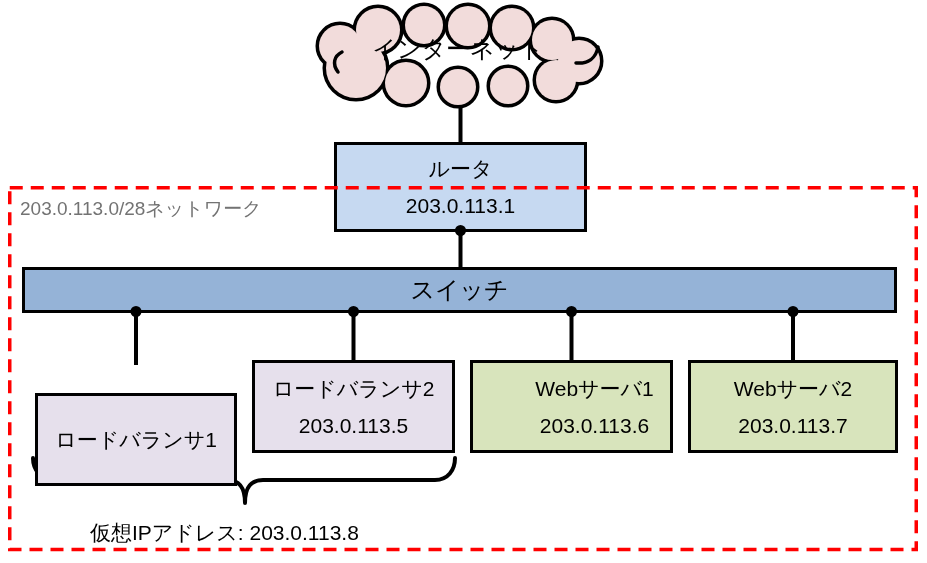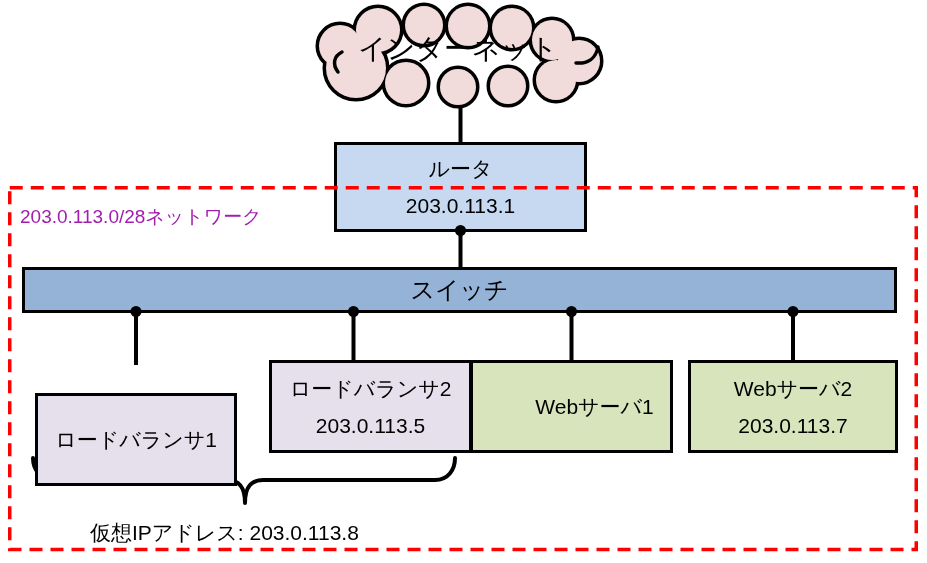--- a/index.html
+++ b/index.html
@@ -10,26 +10,26 @@
   svg.layer{position:absolute;left:0;top:0;width:927px;height:563px;pointer-events:none;}
   .box{
     position:absolute;box-sizing:border-box;border:3px solid #000;
     display:flex;flex-direction:column;align-items:center;justify-content:center;
     text-align:center;
   }
   .box .line{line-height:37px;font-size:21px;white-space:nowrap;}
   #router{left:334px;top:142px;width:253px;height:90px;}
   #switch{left:22px;top:267px;width:875px;height:46px;font-size:24px;}
   #lb1{left:35px;top:360px;width:202px;height:93px;}
-  #lb2{left:269px;top:360px;width:203px;height:93px;}
+  #lb2{left:252px;top:360px;width:203px;height:93px;}
   #web1{left:470px;top:360px;width:203px;height:93px;padding-left:46px;}
   #web2{left:688px;top:360px;width:210px;height:93px;}
   #cloud-label{
     position:absolute;left:358px;top:35px;width:200px;height:28px;
-    font-size:28px;text-align:center;line-height:28px;white-space:nowrap;
+    font-size:24px;text-align:center;line-height:28px;white-space:nowrap;
   }
   #net-label{
     position:absolute;left:20px;top:196px;font-size:19px;white-space:nowrap;
   }
   #vip-label{
     position:absolute;left:90px;top:519px;font-size:21px;white-space:nowrap;
   }
 </style>
 </head>
 <body>
@@ -89,30 +89,31 @@
     <div class="line">ロードバランサ1</div>
   </div>
 
   <div class="box" id="lb2" style="background-color: rgb(230, 224, 236);">
     <div class="line">ロードバランサ2</div>
     <div class="line">203.0.113.5</div>
   </div>
 
   <div class="box" id="web1" style="background-color: rgb(216, 228, 188);">
     <div class="line">Webサーバ1</div>
+    <div class="line">203.0.113.6</div>
   </div>
 
   <div class="box" id="web2" style="background-color: rgb(216, 228, 188);">
     <div class="line">Webサーバ2</div>
     <div class="line">203.0.113.7</div>
   </div>
 
   <div id="cloud-label">インターネット</div>
 
-  <div id="net-label" style="color: #a21caf; margin-top: 8px;">203.0.113.0/28ネットワーク</div>
+  <div id="net-label" style="color: #737373;">203.0.113.0/28ネットワーク</div>
 
   <div id="vip-label">仮想IPアドレス: 203.0.113.8</div>
 
   <svg class="layer" viewBox="0 0 927 563">
     <rect x="9.75" y="187.75" width="906.5" height="361.75" fill="none" stroke-width="3.5" stroke-dasharray="13 8" stroke="#FF0000"></rect>
     <g fill="#000000">
       <circle cx="460.5" cy="230.5" r="5.5"></circle>
       <circle cx="136" cy="311.5" r="5.5"></circle>
       <circle cx="353.5" cy="311.5" r="5.5"></circle>
       <circle cx="571.5" cy="311.5" r="5.5"></circle>

